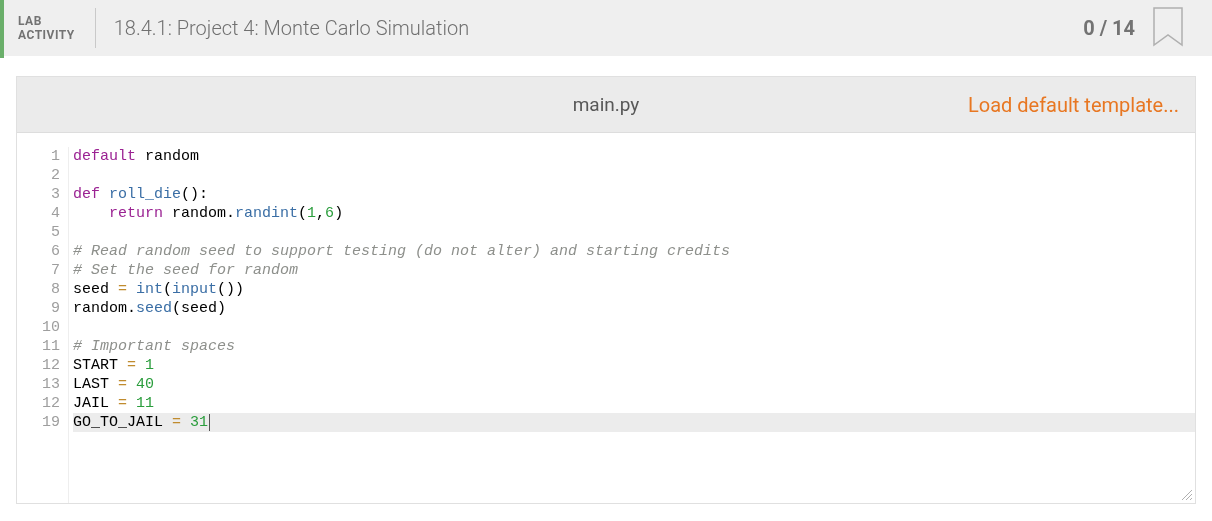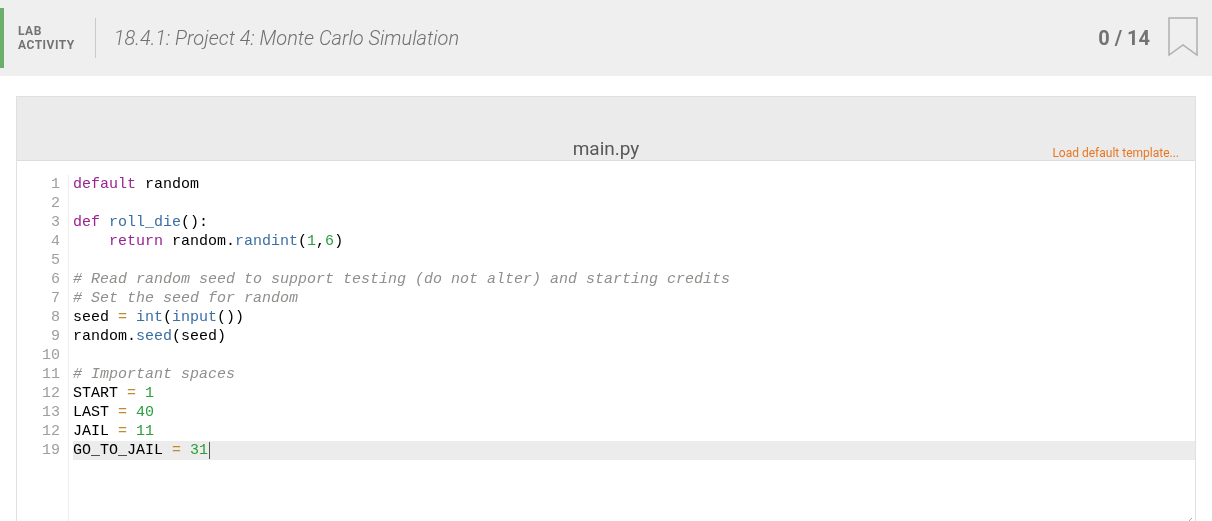--- a/index.html
+++ b/index.html
@@ -5,24 +5,24 @@
   * { box-sizing: border-box; margin: 0; padding: 0; }
   body {
     font-family: -apple-system, BlinkMacSystemFont, "Segoe UI", Roboto, Helvetica, Arial, sans-serif;
     background: #ffffff;
     width: 1212px;
     height: 521px;
     overflow: hidden;
   }
   .header-bar {
     background: #efefef;
-    height: 76px;
+    height: 56px;
     display: flex;
     align-items: center;
-    padding: 0 12px 0 0;
+    padding: 0 27px 0 0;
     position: relative;
   }
   .green-stripe {
     width: 4px;
     height: 60px;
     background: #6aaf6a;
   }
   .lab-activity {
     color: #737373;
     font-weight: 700;
@@ -35,57 +35,56 @@
     width: 1px;
     height: 40px;
     background: #c9c9c9;
   }
   .activity-title {
     color: #707070;
     font-size: 20px;
     font-weight: 300;
     padding-left: 18px;
     flex: 1;
-    font-style: italic;
   }
   .score {
     color: #737373;
     font-size: 20px;
     font-weight: 700;
     padding-right: 10px;
   }
   .bookmark-icon {
     width: 34px;
     height: 42px;
     margin-left: 6px;
   }
   .editor-container {
     margin: 20px 16px 0 16px;
     border: 1px solid #e0e0e0;
   }
   .editor-tabbar {
     background: #ebebeb;
-    height: 64px;
+    height: 56px;
     display: flex;
-    align-items: flex-end;
+    align-items: center;
     position: relative;
     border-bottom: 1px solid #ddd;
   }
   .filename {
     width: 100%;
     text-align: center;
     color: #585858;
     font-size: 19px;
     font-weight: 400;
   }
   .load-template {
     position: absolute;
     right: 16px;
     color: #e87722;
-    font-size: 12px;
+    font-size: 20px;
     cursor: pointer;
   }
   .code-area {
     display: flex;
     background: #ffffff;
     font-family: "Courier New", Courier, monospace;
     font-size: 15px;
     line-height: 19px;
     padding-top: 14px;
     position: relative;

